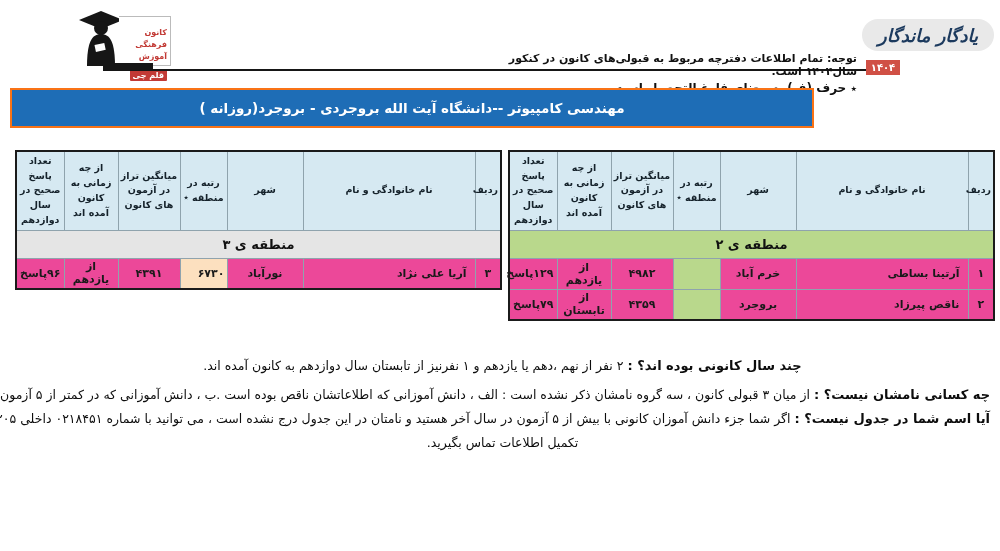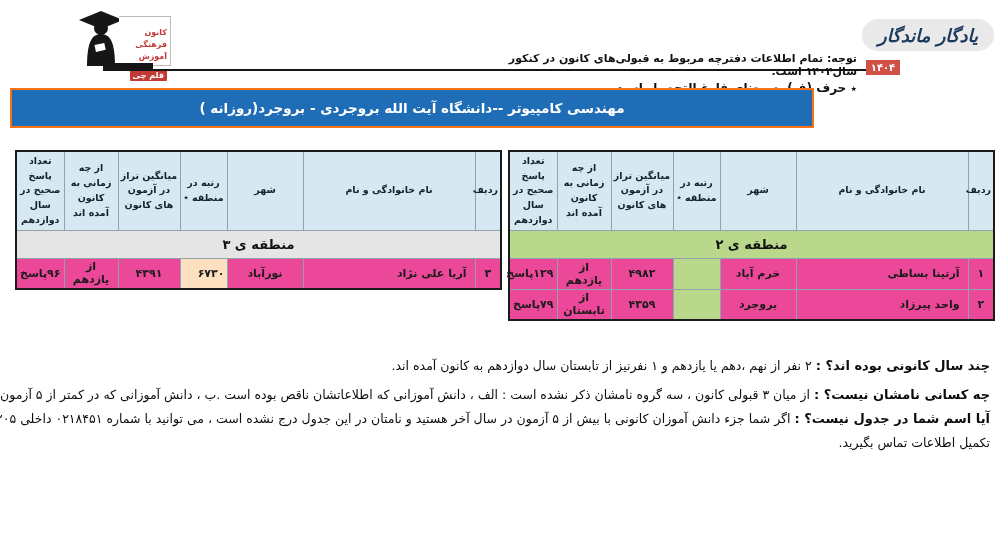--- a/index.html
+++ b/index.html
@@ -52,21 +52,21 @@
   .tbl td.name { text-align:right; padding-right:8px; }
   .tbl tr.band td { height:28px; font-size:13px; font-weight:bold; color:#111; }
   .tbl-right tr.band td { background:#b9d88c;margin-left:44px; }
   .tbl-left  tr.band td { background:#e5e5e5; }
   .tbl-right td.rank { background:#b9d88c; }
   .tbl-left  td.rank { background:#fce0bf;padding-left:44px; }
   col.c-row{width:26px} col.c-name{width:172px} col.c-city{width:76px} col.c-rank{width:47px}
   col.c-avg{width:62px} col.c-since{width:54px} col.c-ans{width:48px}
 
   
-  .faq { position:absolute; left:15px; top:357px; width:975px; direction:rtl; text-align:right;
+  .faq { position:absolute; left:15px; top:357px; width:975px; direction:rtl; text-align:center;
          color:#0d0d0d; }
   .faq-line { font-size:12.5px; line-height:17px; margin-bottom:7px; white-space:nowrap; }
   .faq-line.gap { margin-bottom:12px; }
   .faq-line b { font-size:13px; }
 </style>
 </head>
 <body>
 
 <div class="page">
 
@@ -133,21 +133,21 @@
         <td>۱</td>
         <td class="name">آرتینا بساطی</td>
         <td>خرم آباد</td>
         <td class="rank"></td>
         <td>۴۹۸۲</td>
         <td>از یازدهم</td>
         <td>۱۲۹پاسخ</td>
       </tr>
       <tr>
         <td>۲</td>
-        <td class="name">واحد پیرزاد</td>
+        <td class="name">ناقص پیرزاد</td>
         <td>بروجرد</td>
         <td class="rank"></td>
         <td>۴۳۵۹</td>
         <td>از تابستان</td>
         <td>۷۹پاسخ</td>
       </tr>
     </tbody>
   </table>
 
   <table class="tbl tbl-left">

